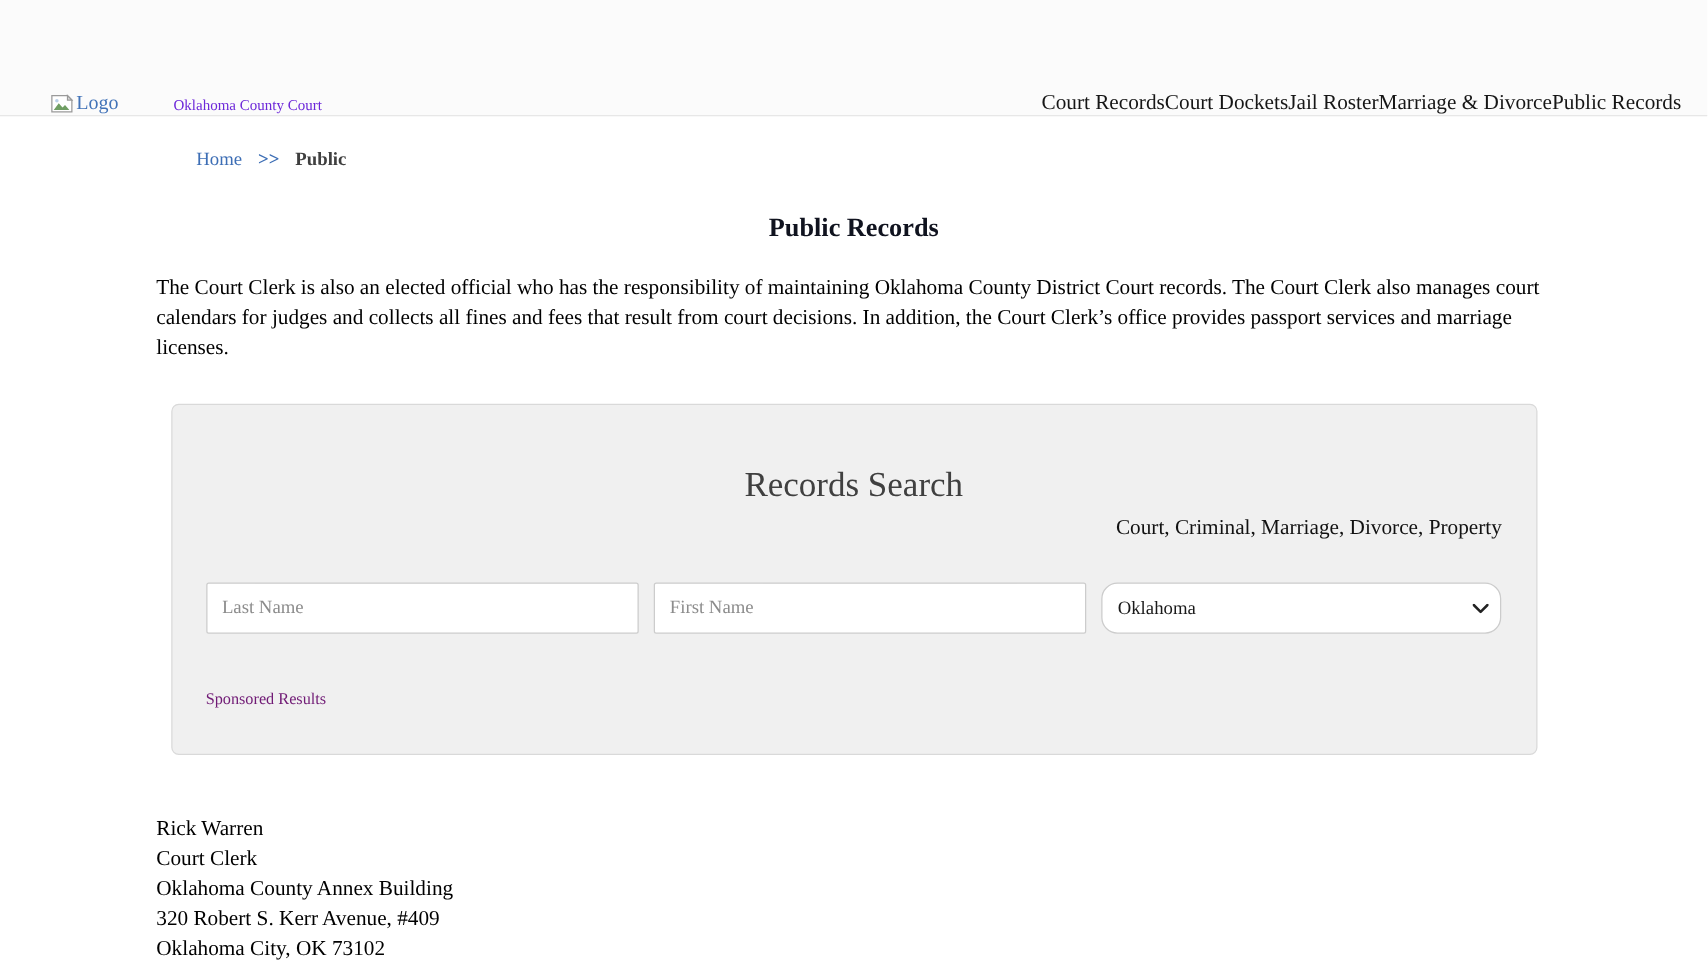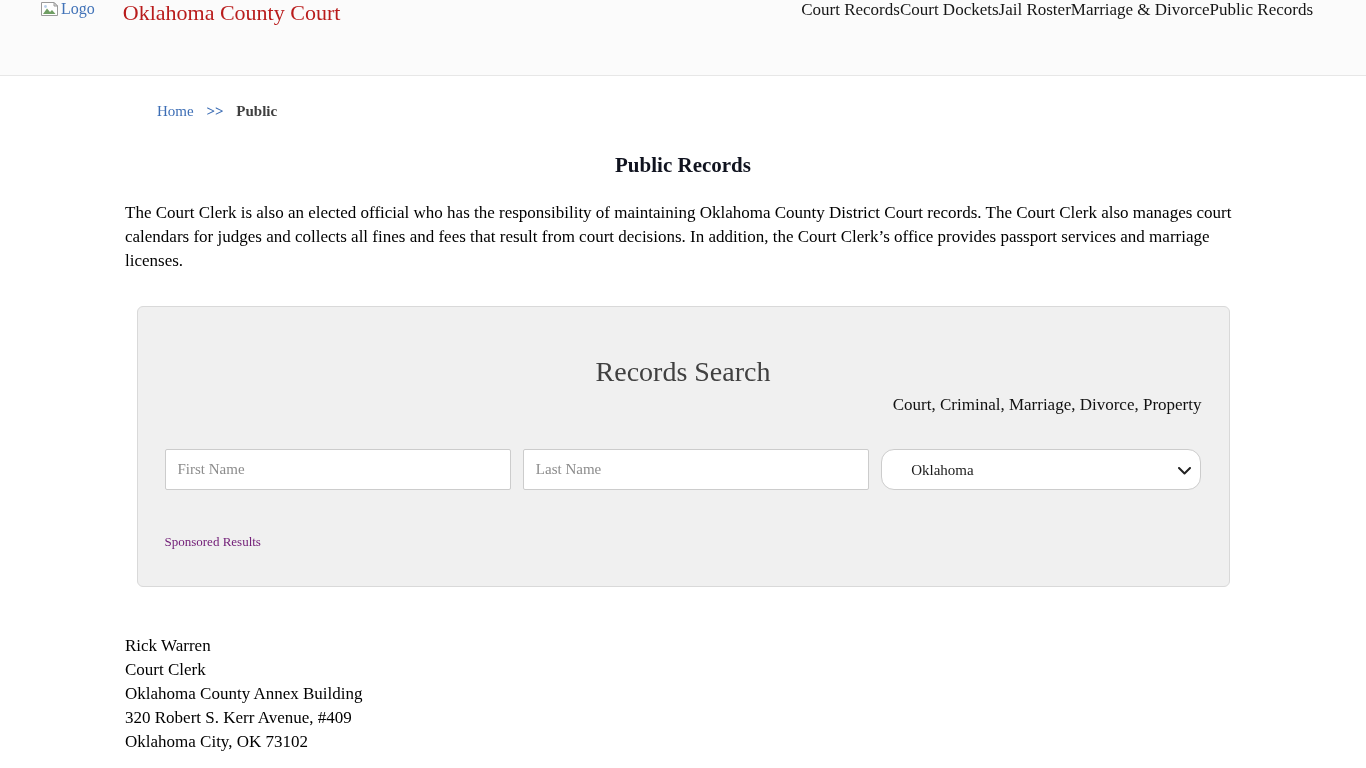--- a/index.html
+++ b/index.html
@@ -8,29 +8,29 @@
   body {
     font-family: "Liberation Serif", serif;
     background: #ffffff;
     color: #000000;
     min-width: 1366px;
   }
 
   
   .header {
     display: flex;
-    align-items: flex-start;
-    height: 76px;
-    padding: 0 53px 0 40px;
+    align-items: flex-end;
+    height: 93px;
+    padding: 0 21px 0 40px;
     background: #fbfbfb;
     border-bottom: 1px solid #e7e7e7;
   }
   .logo { display: flex; align-items: center; gap: 2px; cursor: pointer; }
   .logo-text { color: #4273b8; font-size: 16px; }
-  .site-title { margin-left: 28px; font-size: 22px; color: #b91c1c; }
+  .site-title { margin-left: 44px; font-size: 12px; color: #6d28d9; }
   .nav { margin-left: auto; display: flex; }
   .nav a { color: #161616; text-decoration: none; font-size: 17px; white-space: nowrap; }
 
   
   .container { width: 1116px; margin: 0 auto; }
 
   
   .breadcrumb { padding: 27px 0 0 32px; font-size: 15px; }
   .breadcrumb .home { color: #3d6eb5; text-decoration: none; }
   .breadcrumb .sep { color: #3d6eb5; font-weight: bold; margin: 0 9px; }
@@ -66,21 +66,21 @@
   .text-input::placeholder { color: #8c8c8c; }
   .select-wrap { position: relative; }
   .select-wrap select {
     width: 100%; height: 100%;
     appearance: none; -webkit-appearance: none; -moz-appearance: none;
     border: 1px solid #cccccc;
     border-radius: 13px;
     background: #ffffff;
     font-family: "Liberation Serif", serif;
     font-size: 15px;
-    padding: 0 30px 0 29px;
+    padding: 0 30px 0 12px;
     color: #1a1a1a;
     cursor: pointer;
   }
   .chevron {
     position: absolute; right: 10px; top: 50%;
     transform: translateY(-50%);
     pointer-events: none;
     display: block;
   }
   .search-btn {
@@ -134,22 +134,22 @@
 
   <h1 class="page-title">Public Records</h1>
 
   <p class="intro">The Court Clerk is also an elected official who has the responsibility of maintaining Oklahoma County District Court records. The Court Clerk also manages court calendars for judges and collects all fines and fees that result from court decisions. In addition, the Court Clerk’s office provides passport services and marriage licenses.</p>
 
   <div class="panel">
     <div class="panel-title">Records Search</div>
     <div class="panel-subtitle">Court, Criminal, Marriage, Divorce, Property</div>
 
     <div class="form-row">
+      <input type="text" class="text-input" placeholder="Last Name" style="">
       <input type="text" class="text-input" placeholder="First Name" style="">
-      <input type="text" class="text-input" placeholder="Last Name" style="">
       <div class="select-wrap">
         <select>
           <option selected="">Oklahoma</option>
         </select>
         <span class="chevron">
           <svg width="13" height="8" viewBox="0 0 13 8">
             <path d="M1 1 L6.5 6.5 L12 1" fill="none" stroke="#222" stroke-width="2" stroke-linecap="round" stroke-linejoin="round"></path>
           </svg>
         </span>
       </div>

